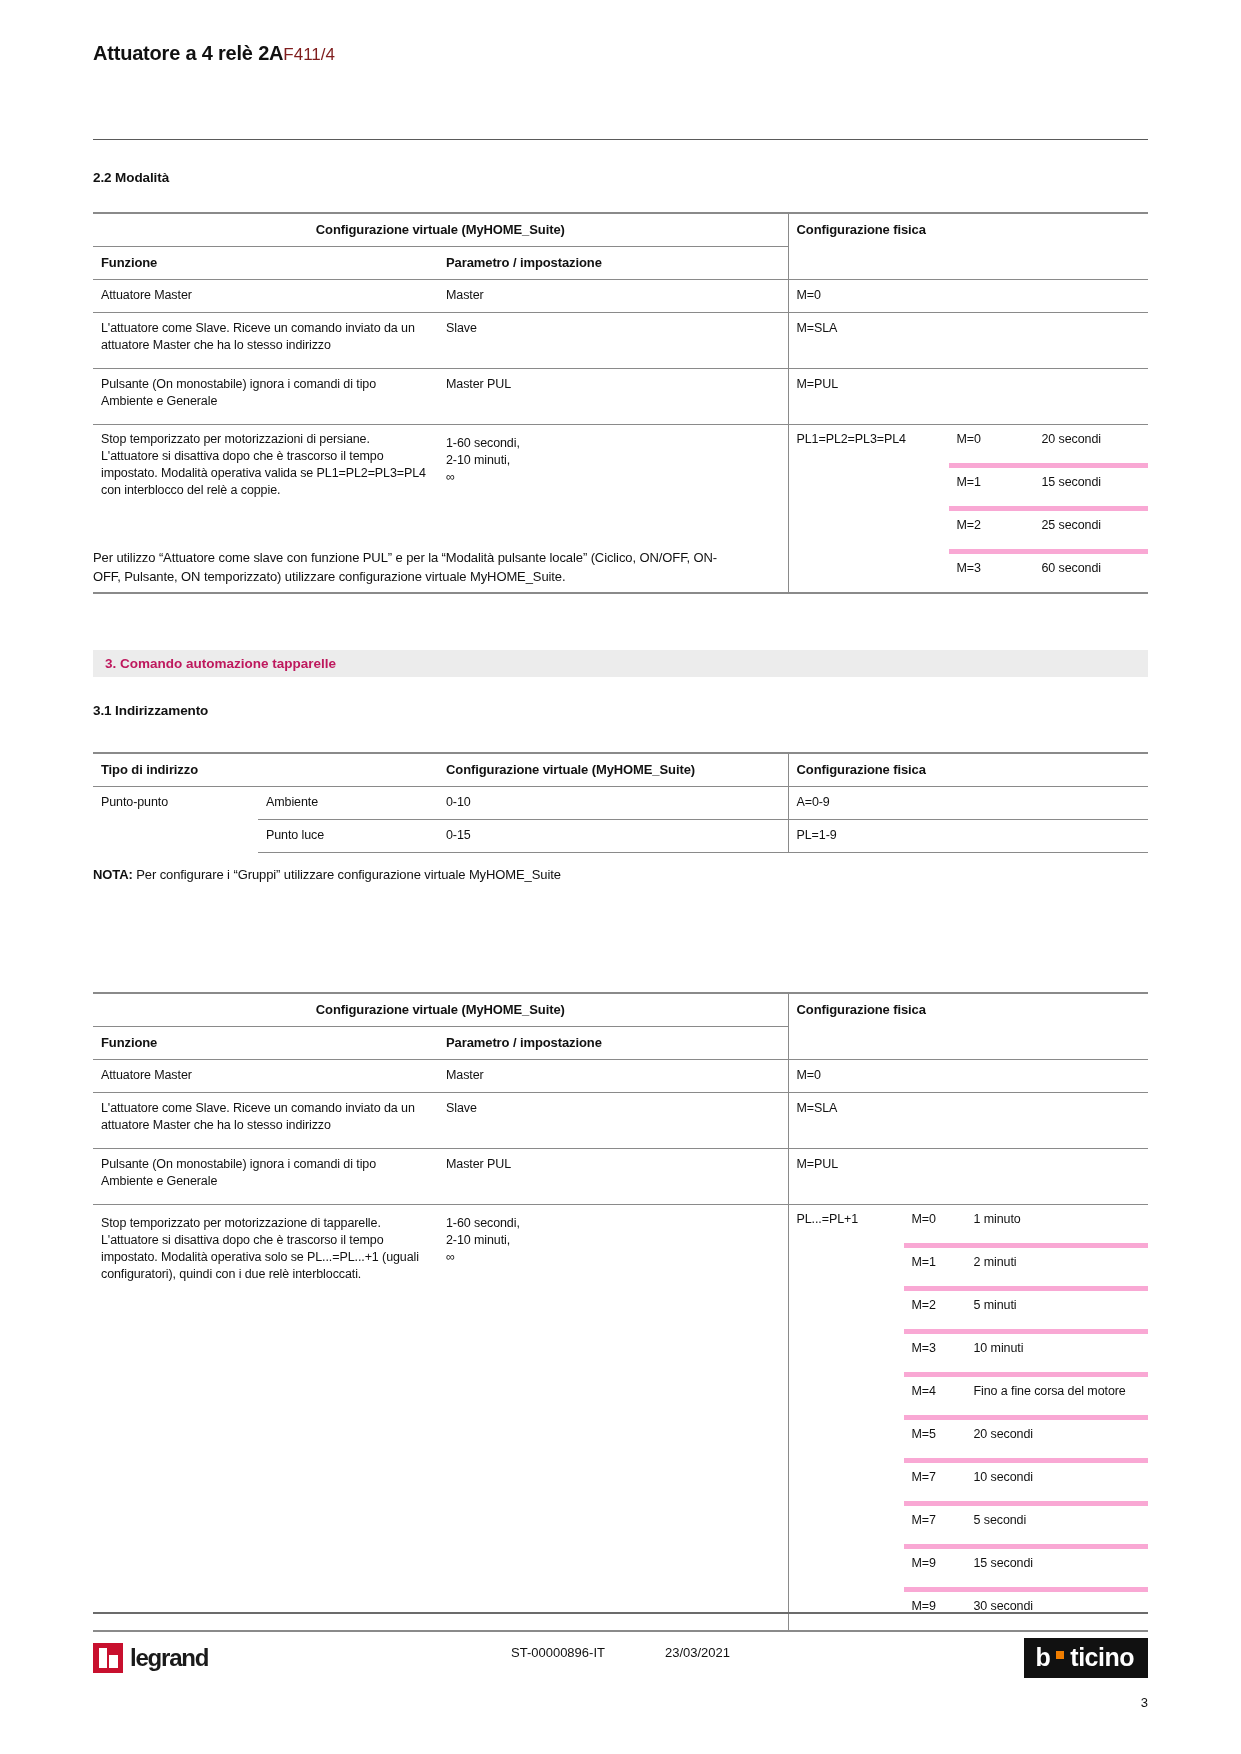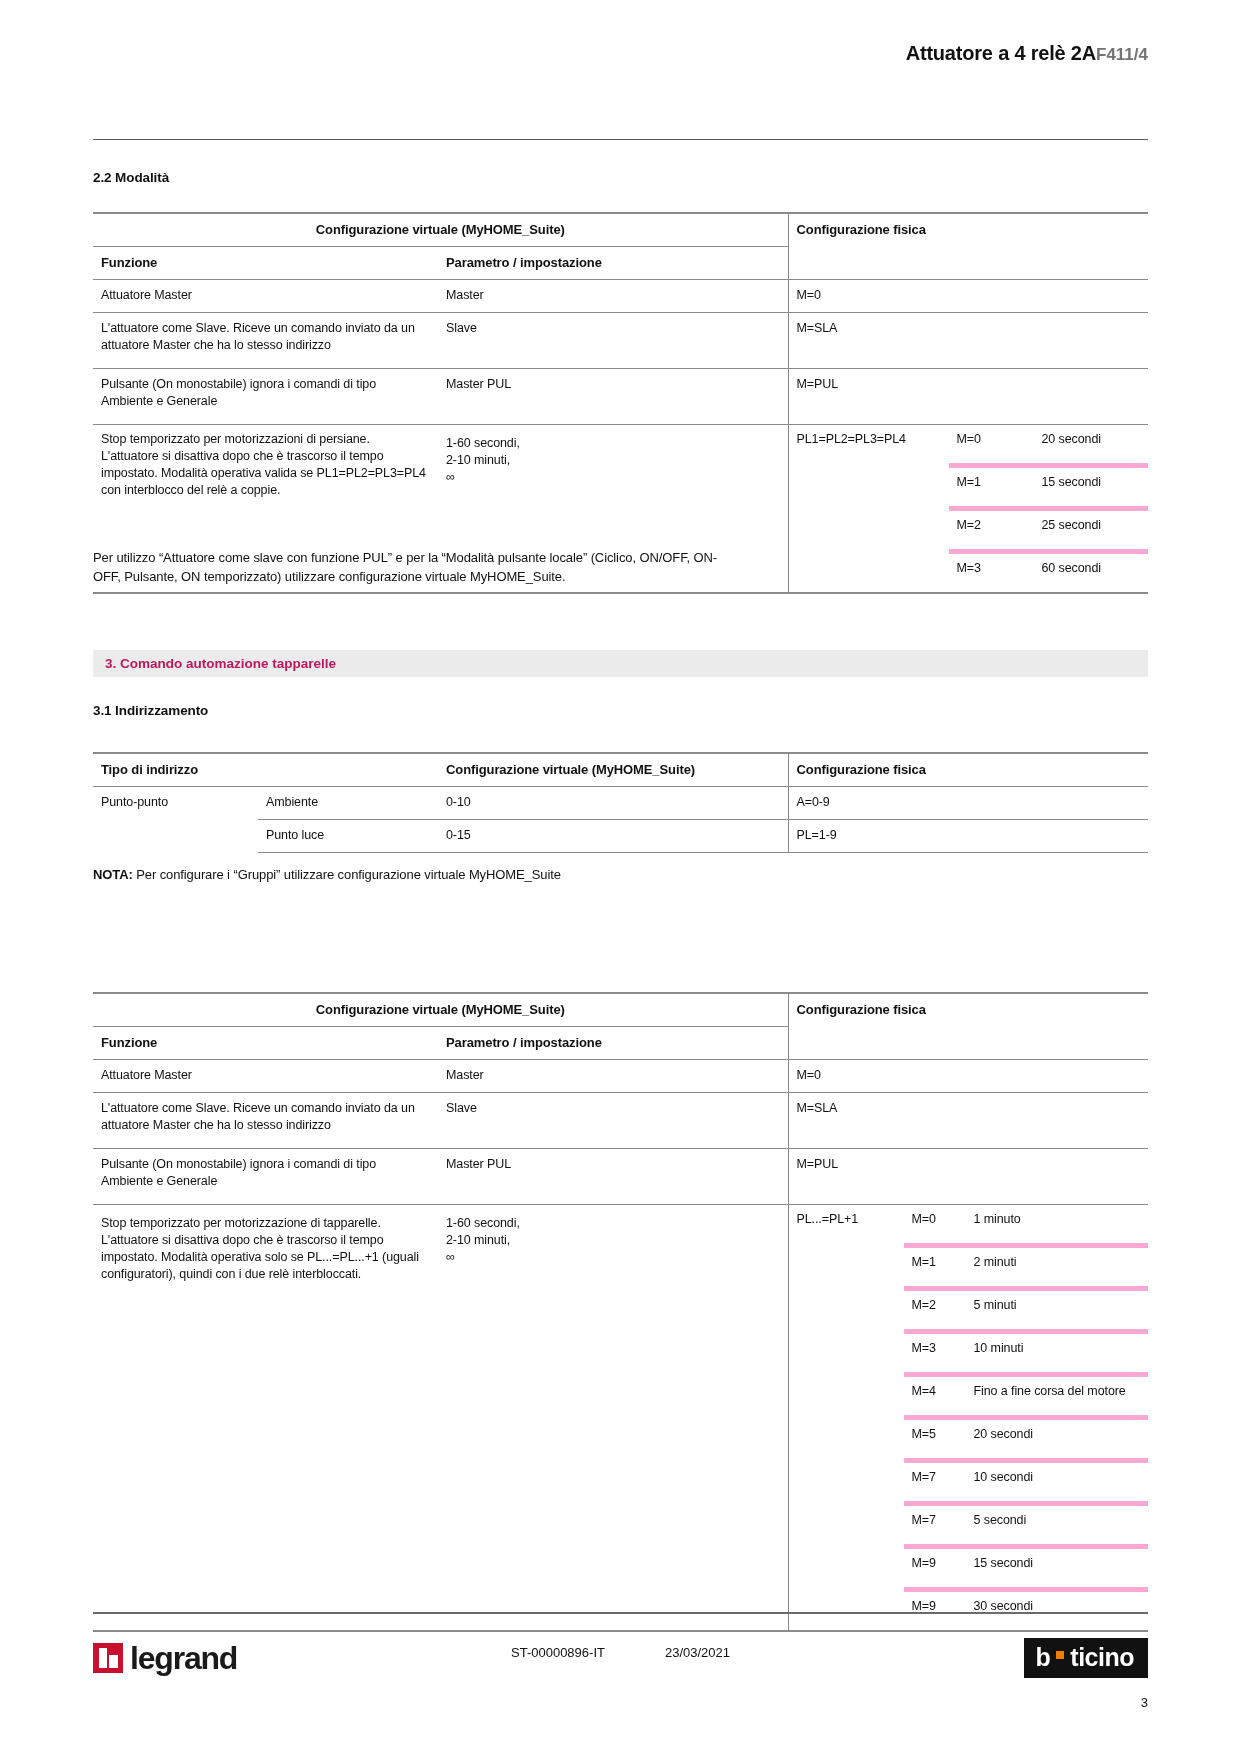--- a/index.html
+++ b/index.html
@@ -10,24 +10,24 @@
     font-family:"Liberation Sans", sans-serif;
     color:#1a1a1a;
     position:relative;
     -webkit-font-smoothing:antialiased;
   }
   .page { position:relative; width:1241px; height:1754px; padding:0; }
 
   
   .doc-header {
     position:absolute; left:93px; top:42px; width:1055px;
-    display:flex; justify-content:flex-end; align-items:baseline;
+    display:flex; justify-content:flex-start; align-items:baseline;
   }
   .doc-title { font-size:20px; font-weight:bold; letter-spacing:-0.2px; color:#111; }
-  .doc-ref { font-size:17px; font-weight:bold; color:#737373; }
+  .doc-ref { font-size:17px; font-weight:normal; color:#7f1d1d; }
   .header-rule {
     position:absolute; left:93px; top:139px; width:1055px; height:1px; background:#5a5a5a;
   }
 
   
   .content { position:absolute; left:93px; top:0; width:1055px; }
   .sec-label { font-size:13.5px; font-weight:bold; color:#111; letter-spacing:-0.1px; }
 
   .band {
     background:#ececec; height:27px; display:flex; align-items:center;
@@ -85,21 +85,21 @@
   }
   .legrand-mark::before{
     content:""; position:absolute; left:6px; top:5px;
     width:8px; height:20px; background:#ffffff;
   }
   .legrand-mark::after{
     content:""; position:absolute; left:16px; top:12px;
     width:9px; height:13px; background:#ffffff;
   }
   .legrand-word {
-    font-size:32px; font-weight:bold; color:#1a1a1a; letter-spacing:-1.2px; line-height:1;
+    font-size:24px; font-weight:bold; color:#1a1a1a; letter-spacing:-1.2px; line-height:1;
   }
 
   
   .bticino {
     margin-left:auto; background:#111; color:#fff;
     display:flex; align-items:center; gap:5px;
     padding:7px 14px 8px 12px; height:40px;
   }
   .bticino-b { font-size:25px; font-weight:bold; line-height:1; letter-spacing:-0.5px; }
   .bticino-sq { width:8px; height:8px; background:#f07d00; margin:0 1px 0 1px; align-self:flex-start; margin-top:6px;}

